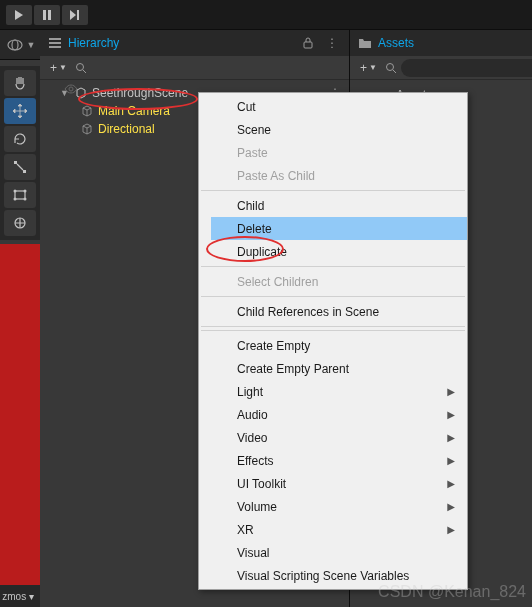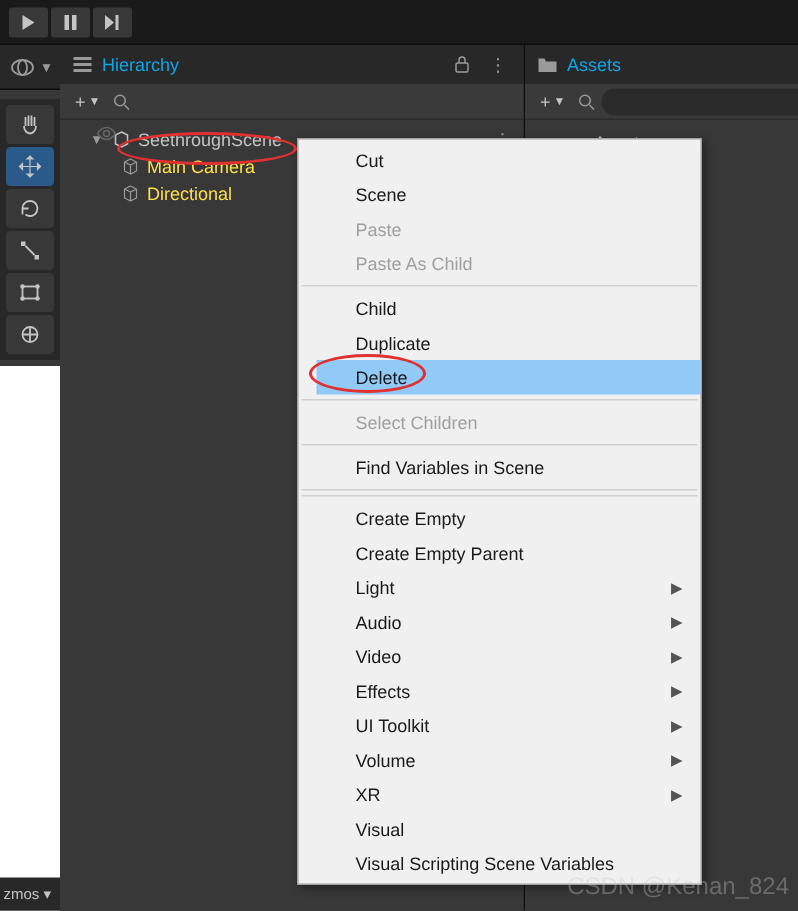--- a/index.html
+++ b/index.html
@@ -8,21 +8,21 @@
 .toolbar-top { height: 30px; background: #1a1a1a; display: flex; align-items: center; padding: 4px 6px; gap: 2px; border-bottom: 1px solid #0d0d0d; }
 .tool-btn { width: 26px; height: 20px; background: #383838; border: none; display: flex; align-items: center; justify-content: center; color: #c4c4c4; border-radius: 2px; }
 
 .main-row { display: flex; height: calc(100% - 30px); }
 
 .left-col { width: 56px; display: flex; flex-direction: column; }
 .view-toggle { height: 30px; background: #282828; display: flex; align-items: center; justify-content: center; border-bottom: 1px solid #0d0d0d; }
 .tool-palette { background: #282828; padding: 4px; display: flex; flex-direction: column; gap: 2px; align-items: center; margin-top: 6px; }
 .palette-btn { width: 32px; height: 26px; background: #383838; border: none; color: #c4c4c4; display: flex; align-items: center; justify-content: center; border-radius: 3px; }
 .palette-btn.active { background: #2a5a8a; }
-.scene-preview { flex: 1; background: #ffffff; margin-top: 4px; position: relative; overflow: hidden; }
+.scene-preview { flex: 1; background: #b91c1c; margin-top: 4px; position: relative; overflow: hidden; }
 .gizmo-strip { position: absolute; bottom: 0; left: 0; right: 0; height: 22px; background: #282828; display: flex; align-items: center; justify-content: flex-end; padding-right: 6px; }
 .gizmo-strip .drop { font-size: 10px; }
 
 .panels-col { flex: 1; display: flex; }
 
 .hierarchy-panel { width: 310px; background: #383838; display: flex; flex-direction: column; border-right: 1px solid #0d0d0d; }
 .panel-tab { height: 26px; background: #282828; display: flex; align-items: center; padding: 0 8px; gap: 6px; }
 .panel-tab .title { color: #0ea5e9; }
 .panel-tab .spacer { flex: 1; }
 .panel-tab .icon-btn { width: 18px; height: 18px; display: flex; align-items: center; justify-content: center; color: #9a9a9a; }
@@ -239,26 +239,26 @@
     </svg>
 </span>
 
 <div class="context-menu" id="ctx-menu">
     <div class="menu-item">Cut</div>
     <div class="menu-item">Scene</div>
     <div class="menu-item disabled">Paste</div>
     <div class="menu-item disabled">Paste As Child</div>
     <div class="menu-sep"></div>
     <div class="menu-item">Child</div>
+    <div class="menu-item hover">Delete</div>
     <div class="menu-item">Duplicate</div>
-    <div class="menu-item hover">Delete</div>
     <div class="menu-sep"></div>
     <div class="menu-item disabled">Select Children</div>
     <div class="menu-sep"></div>
-    <div class="menu-item">Find Variables in Scene</div>
+    <div class="menu-item">Child References in Scene</div>
     <div class="menu-sep"></div>
     <div class="menu-sep"></div>
     <div class="menu-item">Create Empty</div>
     <div class="menu-item">Create Empty Parent</div>
     <div class="menu-item">Light<span class="arrow">▶</span></div>
     <div class="menu-item">Audio<span class="arrow">▶</span></div>
     <div class="menu-item">Video<span class="arrow">▶</span></div>
     <div class="menu-item">Effects<span class="arrow">▶</span></div>
     <div class="menu-item">UI Toolkit<span class="arrow">▶</span></div>
     <div class="menu-item">Volume<span class="arrow">▶</span></div>

